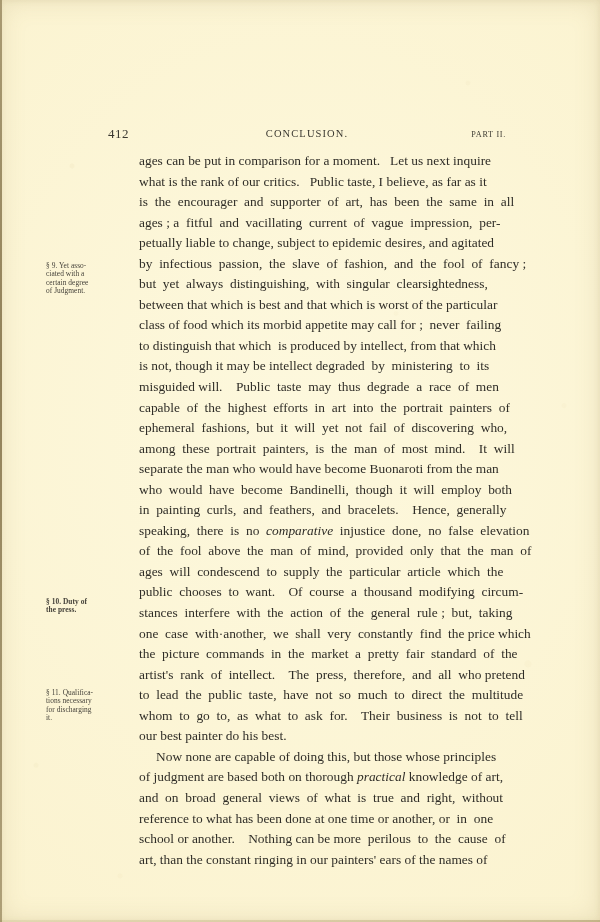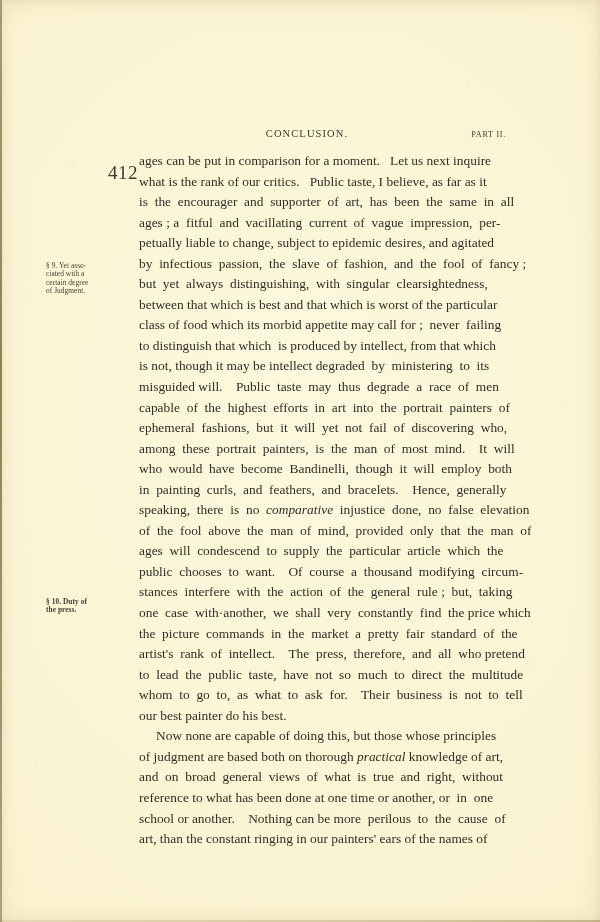--- a/index.html
+++ b/index.html
@@ -69,24 +69,23 @@
     position: absolute;
     left: 108px;
     top: 126px;
     width: 398px;
     height: 16px;
     color: #30302c;
   }
   #folio {
     position: absolute;
     left: 0; top: 0;
-    font-size: 19px;
+    font-size: 13px;
     letter-spacing: .5px;
     color: #3a3830;
-    margin-top: 36px;
   }
   #head-title {
     position: absolute;
     left: 0; right: 0; top: 2px;
     text-align: center;
     font-size: 10.5px;
     letter-spacing: 1.1px;
     color: #3a3830;
   }
   #part-label {
@@ -149,38 +148,45 @@
 
   <div class="margin-note" id="margin-note-9">
       <span class="note-line">§ 9. Yet asso-</span>
       <span class="note-line">ciated with a</span>
       <span class="note-line">certain degree</span>
       <span class="note-line">of Judgment.</span>
     </div>
   <div class="margin-note" id="margin-note-10">
       <span class="note-line">§ 10. Duty of</span>
       <span class="note-line">the press.</span>
+    </div>
+  <div class="margin-note" id="margin-note-11">
+      <span class="note-line">§ 11. Qualifica-</span>
+      <span class="note-line">tions necessary</span>
+      <span class="note-line">for discharging</span>
+      <span class="note-line">it.</span>
     </div>
 
   <div id="text-column">
       <div class="text-line">ages can be put in comparison for a moment.   Let us next inquire</div>
       <div class="text-line">what is the rank of our critics.   Public taste, I believe, as far as it</div>
       <div class="text-line">is  the  encourager  and  supporter  of  art,  has  been  the  same  in  all</div>
       <div class="text-line">ages ; a  fitful  and  vacillating  current  of  vague  impression,  per-</div>
       <div class="text-line">petually liable to change, subject to epidemic desires, and agitated</div>
       <div class="text-line">by  infectious  passion,  the  slave  of  fashion,  and  the  fool  of  fancy ;</div>
       <div class="text-line">but  yet  always  distinguishing,  with  singular  clearsightedness,</div>
       <div class="text-line">between that which is best and that which is worst of the particular</div>
       <div class="text-line">class of food which its morbid appetite may call for ;  never  failing</div>
       <div class="text-line">to distinguish that which  is produced by intellect, from that which</div>
       <div class="text-line">is not, though it may be intellect degraded  by  ministering  to  its</div>
       <div class="text-line">misguided will.    Public  taste  may  thus  degrade  a  race  of  men</div>
       <div class="text-line">capable  of  the  highest  efforts  in  art  into  the  portrait  painters  of</div>
       <div class="text-line">ephemeral  fashions,  but  it  will  yet  not  fail  of  discovering  who,</div>
       <div class="text-line">among  these  portrait  painters,  is  the  man  of  most  mind.    It  will</div>
+      <div class="text-line">separate the man who would have become Buonaroti from the man</div>
       <div class="text-line">who  would  have  become  Bandinelli,  though  it  will  employ  both</div>
       <div class="text-line">in  painting  curls,  and  feathers,  and  bracelets.    Hence,  generally</div>
       <div class="text-line">speaking,  there  is  no  <span class="ital">comparative</span>  injustice  done,  no  false  elevation</div>
       <div class="text-line">of  the  fool  above  the  man  of  mind,  provided  only  that  the  man  of</div>
       <div class="text-line">ages  will  condescend  to  supply  the  particular  article  which  the</div>
       <div class="text-line">public  chooses  to  want.    Of  course  a  thousand  modifying  circum-</div>
       <div class="text-line">stances  interfere  with  the  action  of  the  general  rule ;  but,  taking</div>
       <div class="text-line">one  case  with·another,  we  shall  very  constantly  find  the price which</div>
       <div class="text-line">the  picture  commands  in  the  market  a  pretty  fair  standard  of  the</div>
       <div class="text-line">artist's  rank  of  intellect.    The  press,  therefore,  and  all  who pretend</div>

